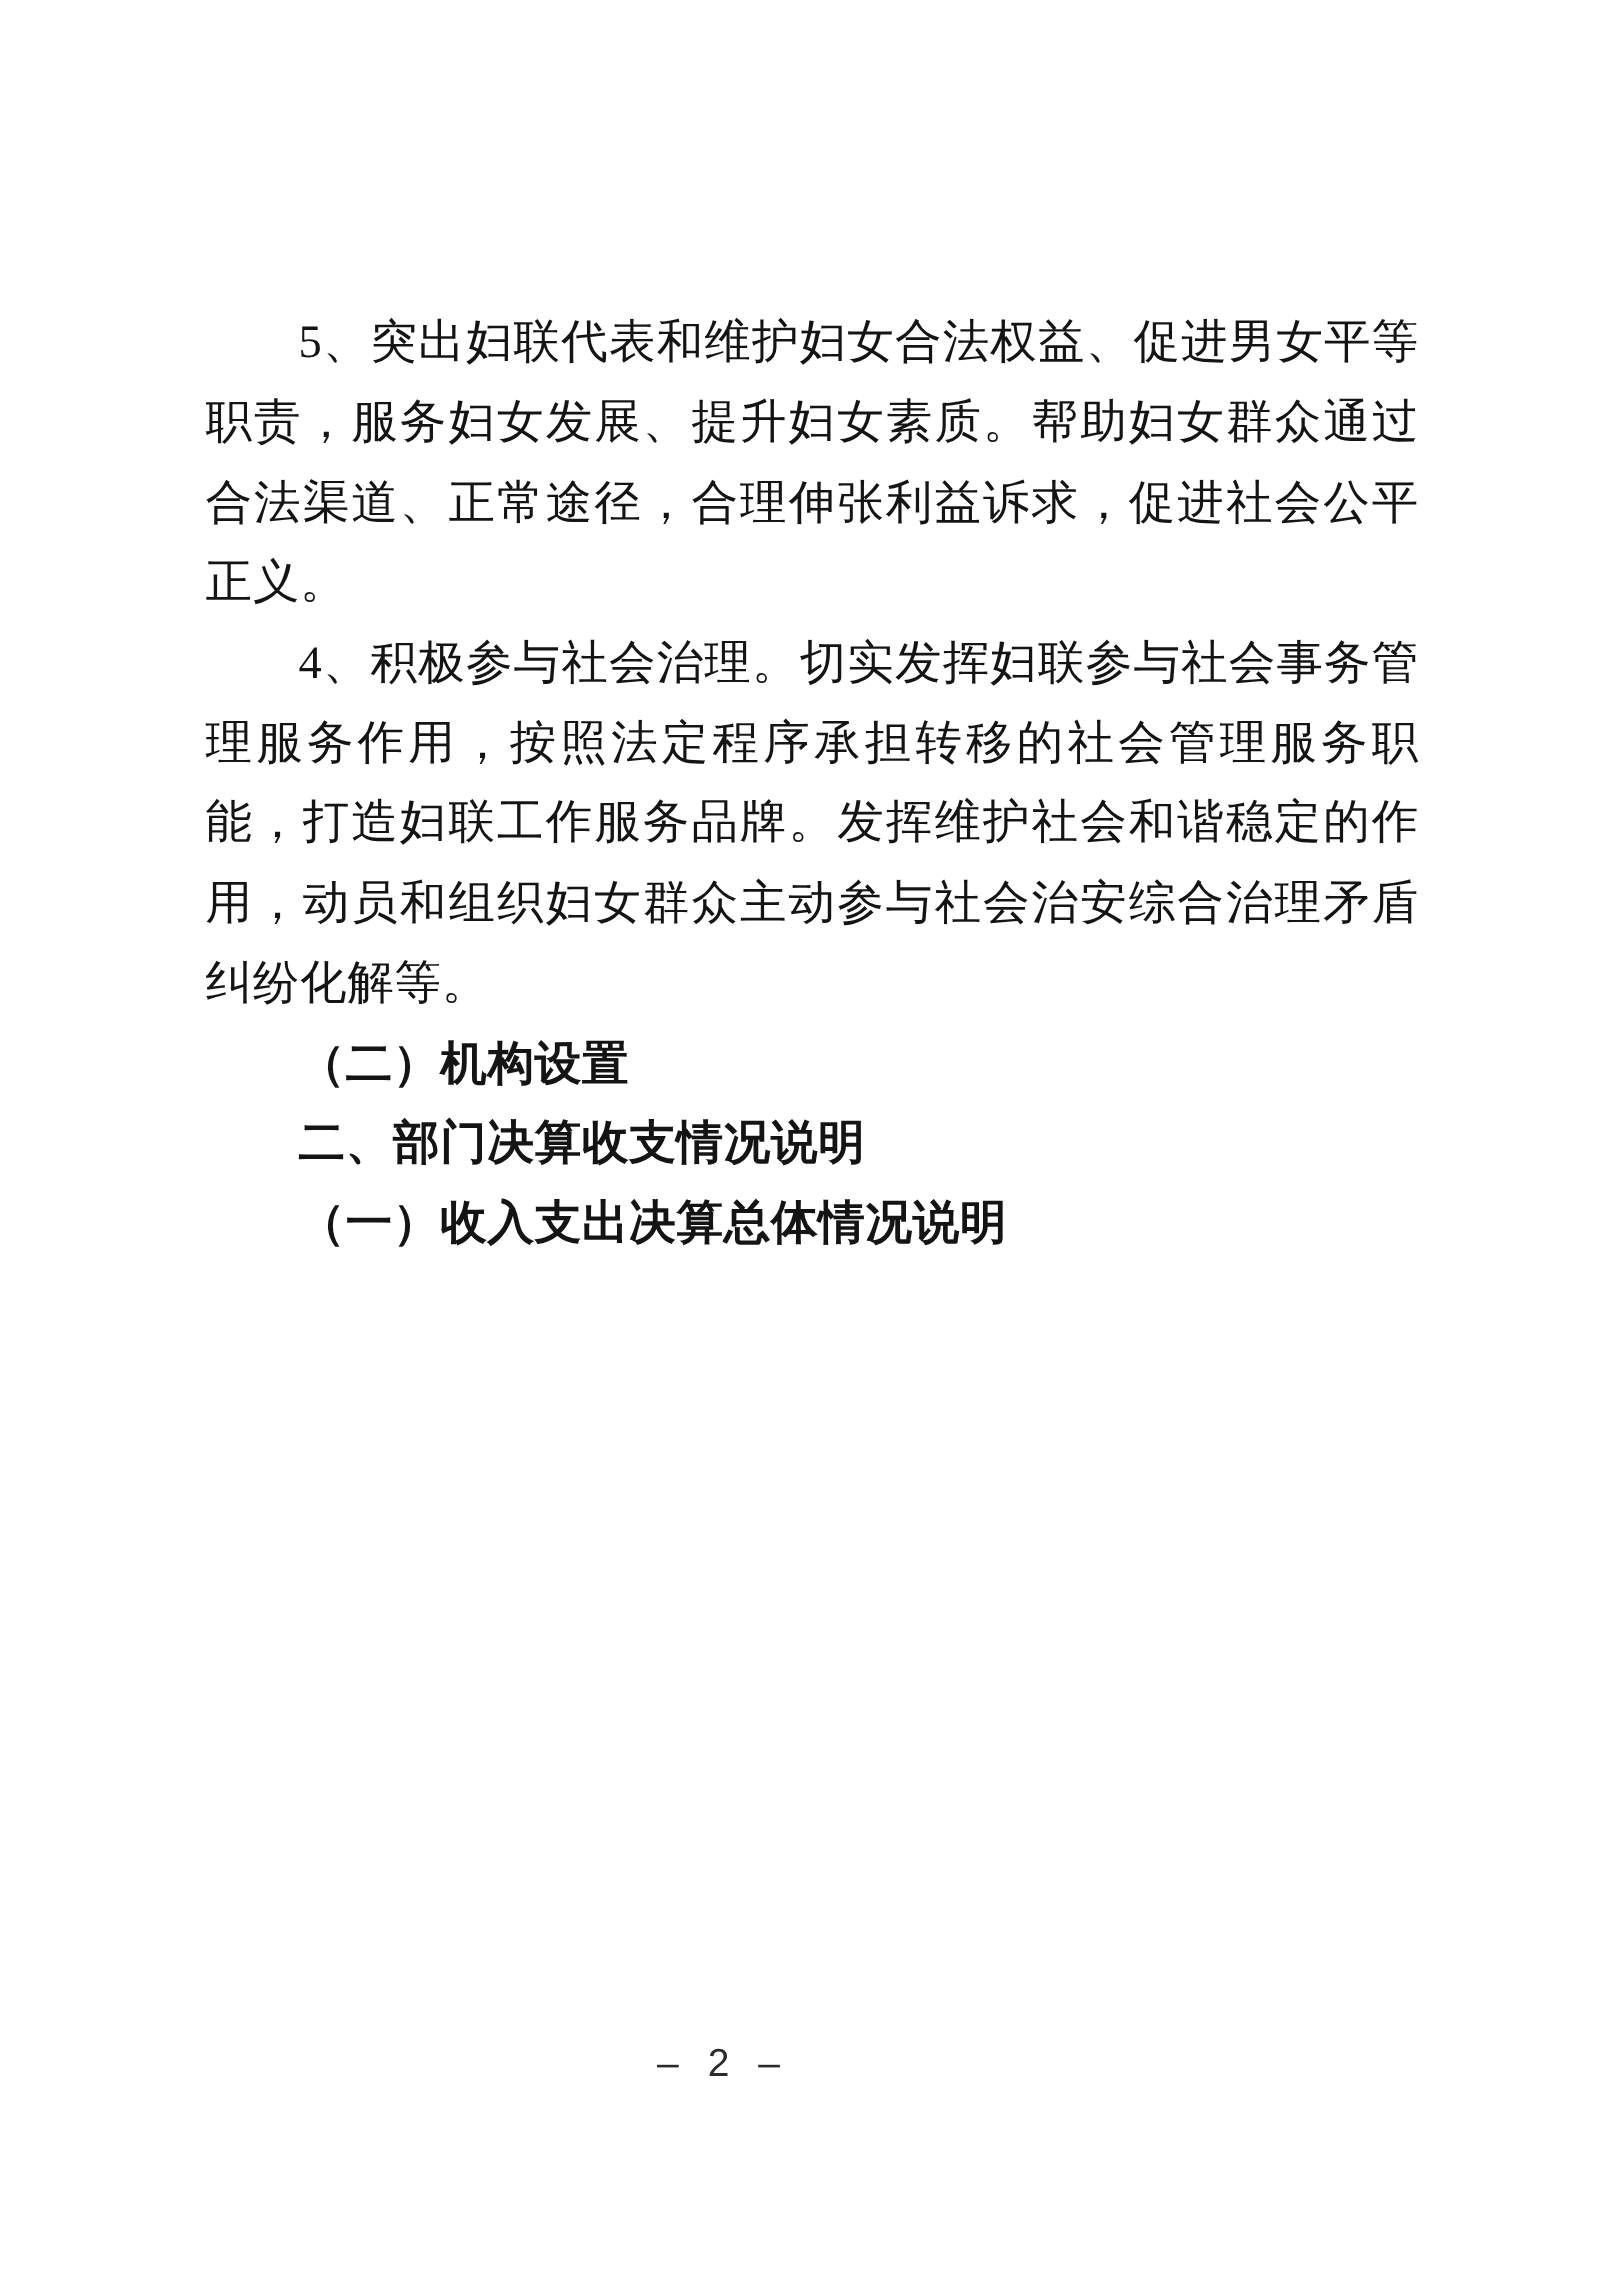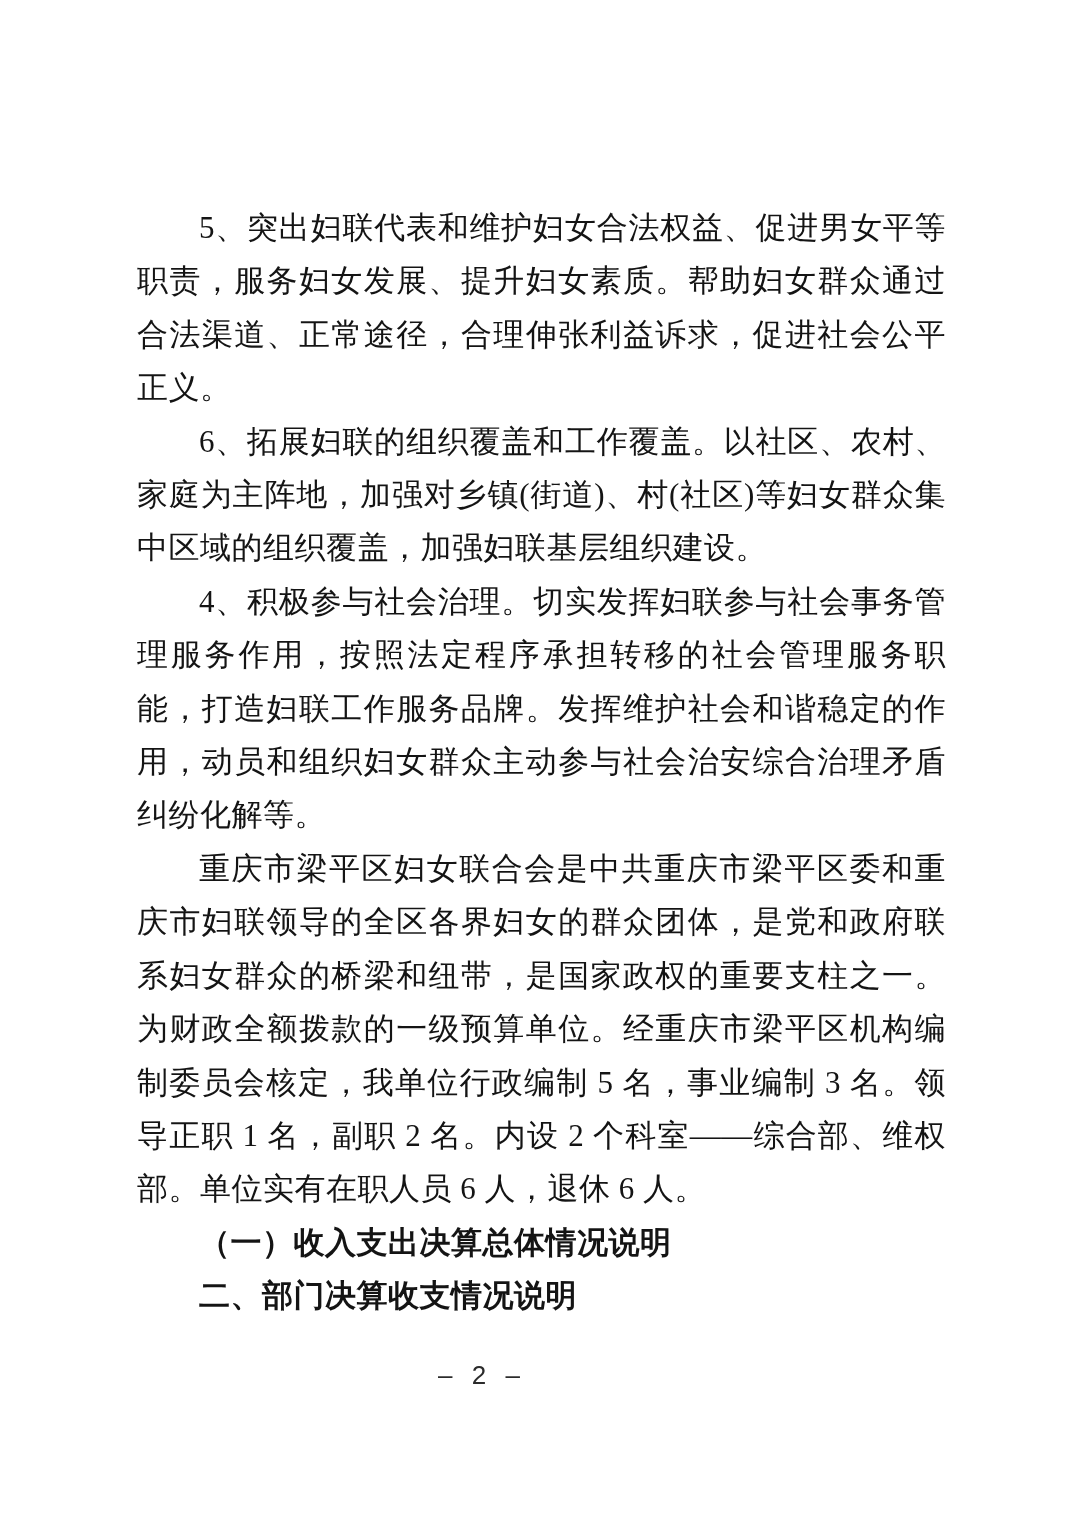--- a/index.html
+++ b/index.html
@@ -51,21 +51,20 @@
     font-family: "Liberation Sans", "DejaVu Sans", sans-serif;
     letter-spacing: 6px;
   }
 </style>
 </head>
 <body>
 
 <div class="page">
   <div class="content">
     <p class="indent">5、突出妇联代表和维护妇女合法权益、促进男女平等职责，服务妇女发展、提升妇女素质。帮助妇女群众通过合法渠道、正常途径，合理伸张利益诉求，促进社会公平正义。</p>
-    <p class="indent">6、拓展妇联的组织覆盖和工作覆盖。以社区、农村、家庭为主阵地，加强对乡镇(街道)、村(社区)等妇女群众集中区域的组织覆盖，加强妇联基层组织建设。</p>
     <p class="indent">4、积极参与社会治理。切实发挥妇联参与社会事务管理服务作用，按照法定程序承担转移的社会管理服务职能，打造妇联工作服务品牌。发挥维护社会和谐稳定的作用，动员和组织妇女群众主动参与社会治安综合治理矛盾纠纷化解等。</p>
-    <p class="indent">重庆市梁平区妇女联合会是中共重庆市梁平区委和重庆市妇联领导的全区各界妇女的群众团体，是党和政府联系妇女群众的桥梁和纽带，是国家政权的重要支柱之一。为财政全额拨款的一级预算单位。经重庆市梁平区机构编制委员会核定，我单位行政编制 5 名，事业编制 3 名。领导正职 1 名，副职 2 名。内设 2 个科室——综合部、维权部。单位实有在职人员 6 人，退休 6 人。</p>
+    <p class="indent kai-head">（二）机构设置</p>
+    <p class="indent hei-head">二、部门决算收支情况说明</p>
     <p class="indent kai-head">（一）收入支出决算总体情况说明</p>
-    <p class="indent hei-head">二、部门决算收支情况说明</p>
   </div>
 
   <div class="page-number">– 2 –</div>
 </div>
 
 </body></html>

